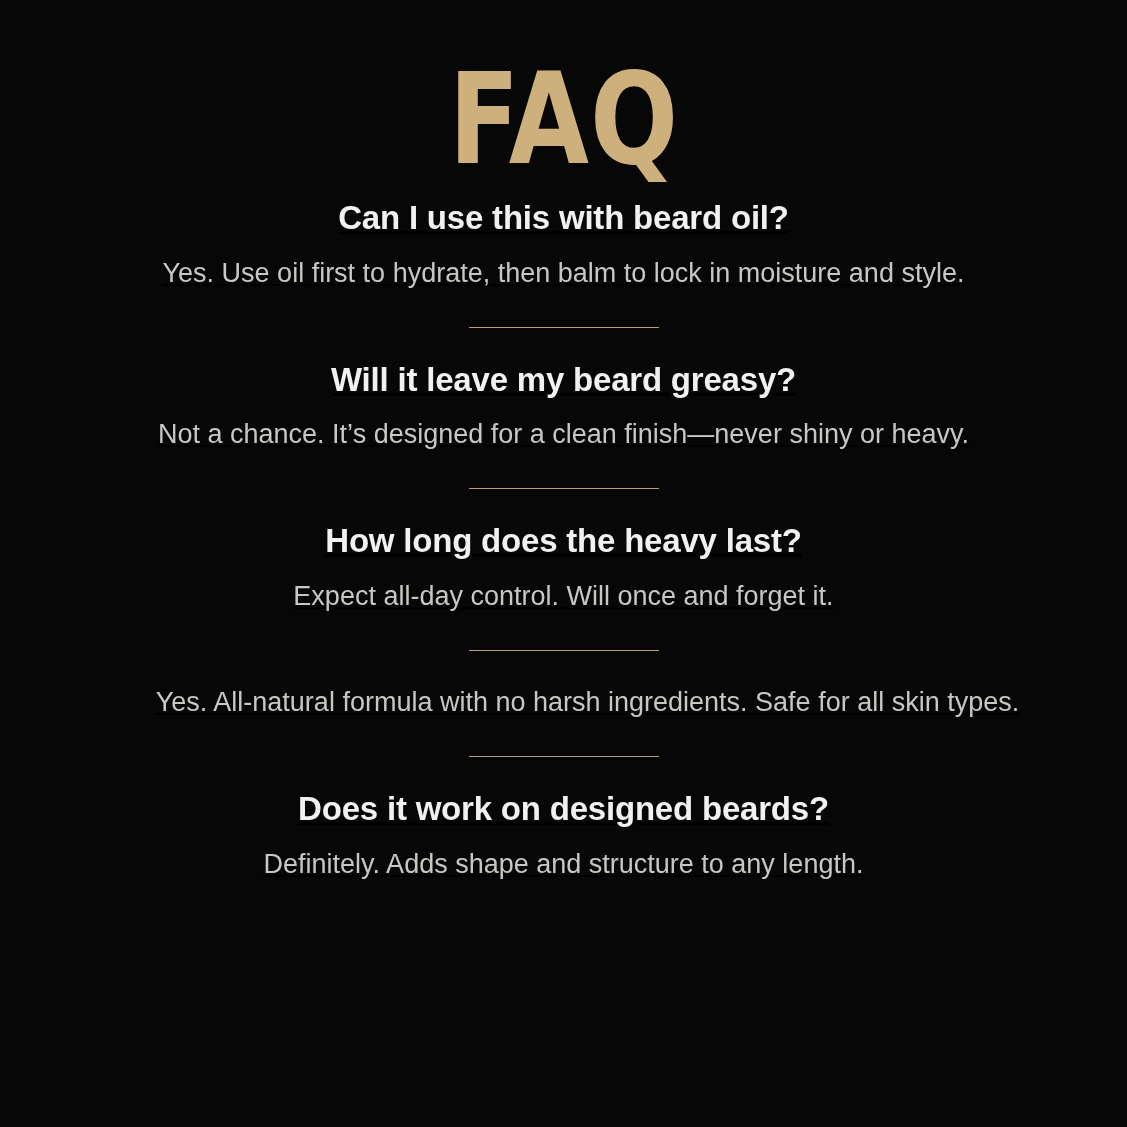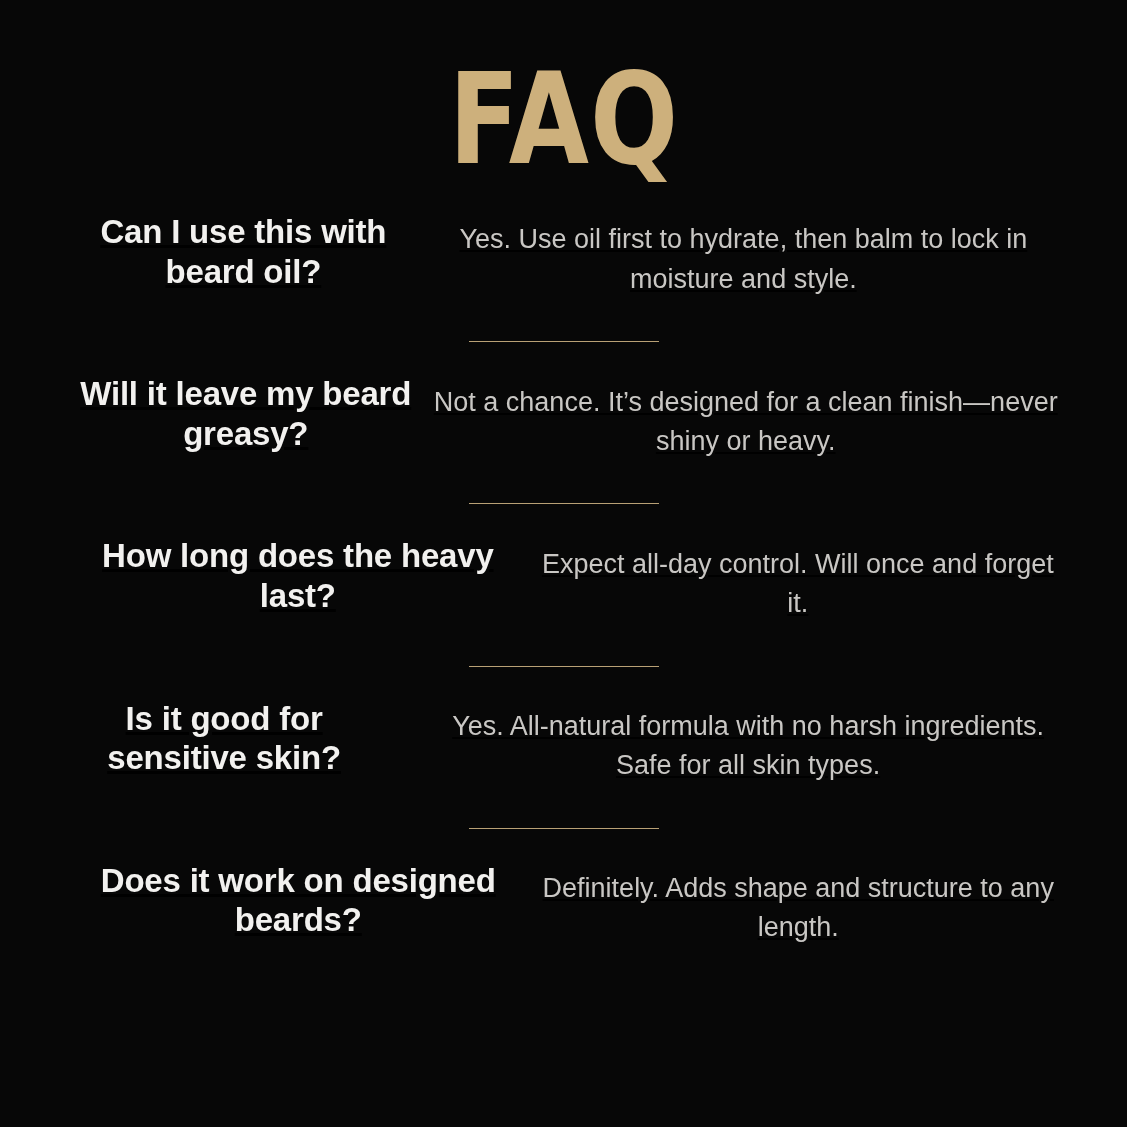--- a/index.html
+++ b/index.html
@@ -16,21 +16,20 @@
   }
   .page {
     width: 1127px;
     height: 1127px;
     background: #070707;
     box-sizing: border-box;
     display: flex;
     flex-direction: column;
     align-items: center;
     padding-top: 56px;
-    gap: 14px;
   }
   .faq-title {
     font-family: "DejaVu Sans", sans-serif;
     font-size: 108px;
     line-height: 1.0;
     font-weight: 700;
     letter-spacing: 1px;
     color: #cdb07c;
     margin: 0 0 34px 0;
     text-align: center;
@@ -39,21 +38,21 @@
   }
   .faq-list {
     width: 1000px;
     display: flex;
     flex-direction: column;
     align-items: center;
   }
   .faq-item {
     width: 100%;
     display: flex;
-    flex-direction: row;
+    flex-direction: column;
     align-items: center;
     text-align: center;
     text-decoration: underline;
   }
   .faq-q {
     font-family: "Liberation Sans", sans-serif;
     font-size: 33px;
     font-weight: 700;
     color: #f2f1ef;
     letter-spacing: -0.2px;
@@ -101,21 +100,20 @@
     <hr class="divider">
 
     <div class="faq-item">
       <div class="faq-q">How long does the heavy last?</div>
       <div class="faq-a">Expect all-day control. Will once and forget it.</div>
     </div>
 
     <hr class="divider">
 
     <div class="faq-item">
-      <div class="faq-q">Is it good for sensitive skin?</div>
       <div class="faq-a" style="max-width:920px;margin-left:48px;">Yes. All-natural formula with no harsh ingredients. Safe for all skin types.</div>
     </div>
 
     <hr class="divider">
 
     <div class="faq-item">
       <div class="faq-q">Does it work on designed beards?</div>
       <div class="faq-a">Definitely. Adds shape and structure to any length.</div>
     </div>
 

